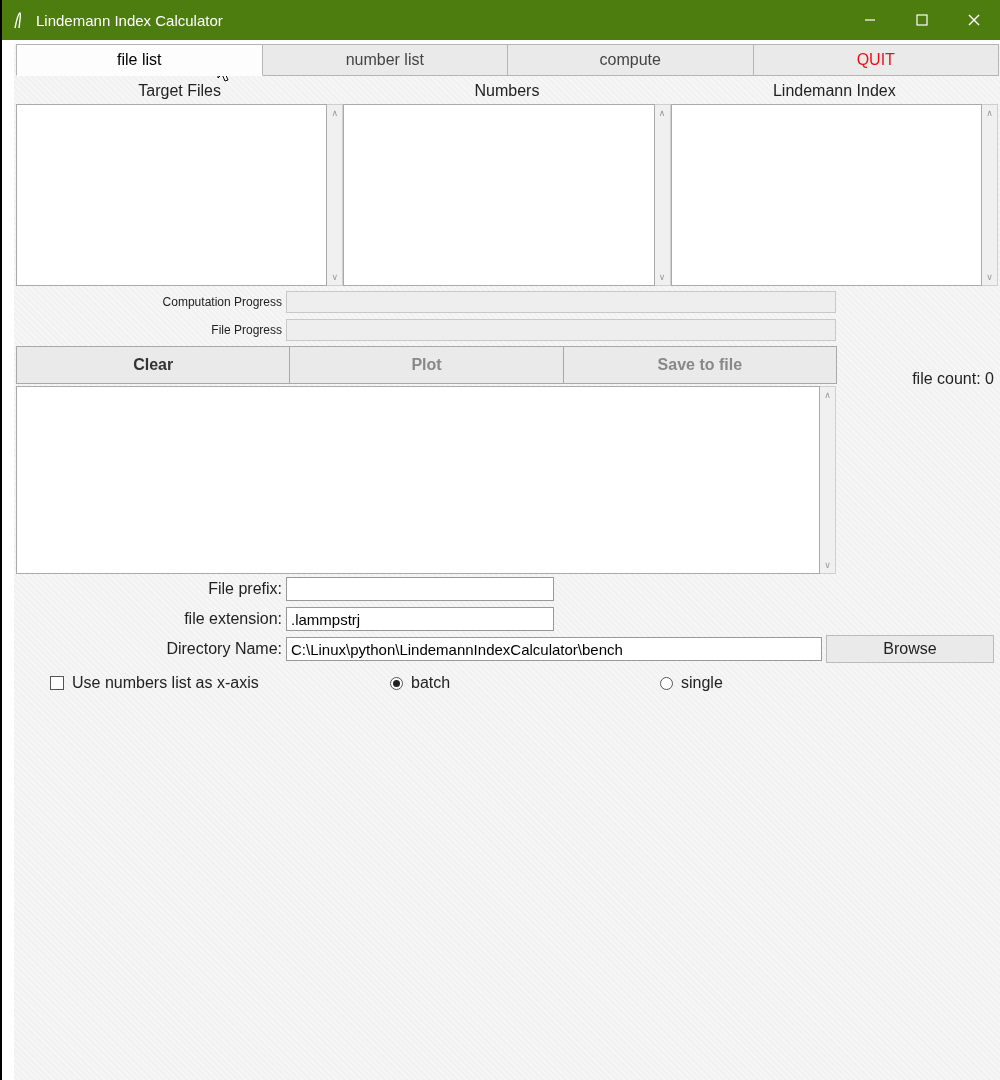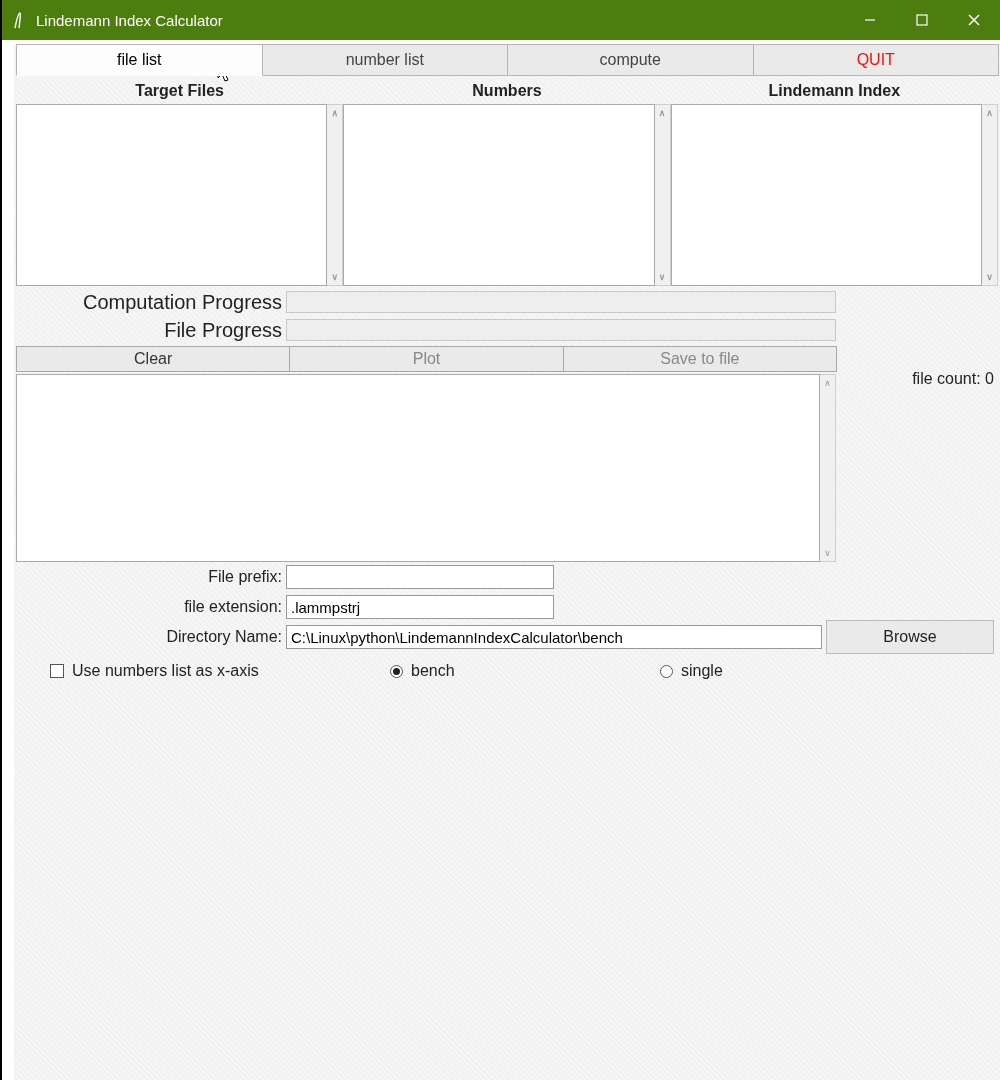--- a/index.html
+++ b/index.html
@@ -70,21 +70,20 @@
     background: #fdfdfd;
     color: #000;
     border-bottom: 1px solid #fdfdfd;
     z-index: 2;
   }
   .tab-btn.quit { color: #e11; }
   .three-cols {
     display: flex;
     padding: 2px;
     gap: 0;
-    font-weight: bold;
   }
   .col {
     flex: 1;
     display: flex;
     flex-direction: column;
   }
   .col-label {
     text-align: center;
     font-size: 16px;
     color: #222;
@@ -118,21 +117,21 @@
   }
   .progress-row {
     display: flex;
     align-items: center;
     height: 28px;
   }
   .progress-label {
     width: 270px;
     text-align: right;
     padding-right: 4px;
-    font-size: 20px;
+    font-size: 12px;
     color: #222;
   }
   .progress-bar {
     flex: 1;
     height: 22px;
     background: #eee;
     border: 1px solid #c8c8c8;
   }
   .file-count {
     position: absolute;
@@ -141,29 +140,30 @@
     font-size: 16px;
     color: #222;
   }
   .btn-row {
     display: flex;
     padding: 2px 164px 2px 2px;
     gap: 0;
   }
   .wide-btn {
     flex: 1;
-    height: 26px;
+    height: 38px;
     border: 1px solid #a8a8a8;
     background: #eaeaea;
     display: flex;
     align-items: center;
     justify-content: center;
     font-size: 16px;
     color: #333;
     margin-right: -1px;
+    font-weight: bold;
   }
   .wide-btn.disabled { color: #888; }
   .log-label {
     text-align: center;
     font-size: 16px;
     color: #222;
     padding: 6px 0 2px 0;
   }
   .log-wrap {
     display: flex;
@@ -195,21 +195,21 @@
     font-size: 15px;
     padding: 0 4px;
     font-family: inherit;
   }
   .short-input { width: 268px; }
   .long-input { width: 536px; }
   .browse-btn {
     flex: 1;
     margin-left: 4px;
     margin-right: 4px;
-    height: 34px;
+    height: 28px;
     border: 1px solid #bbb;
     background: #eaeaea;
     display: flex;
     align-items: center;
     justify-content: center;
     font-size: 16px;
     color: #222;
   }
   .options-row {
     display: flex;
@@ -373,21 +373,21 @@
     <div class="browse-btn">Browse</div>
   </div>
 
   <div class="options-row">
     <div class="checkbox-wrap">
       <span class="chk"></span>
       <span>Use numbers list as x-axis</span>
     </div>
     <div class="radio-wrap">
       <span class="radio selected"></span>
-      <span>bench</span>
+      <span>batch</span>
     </div>
     <div class="radio-wrap">
       <span class="radio"></span>
       <span>single</span>
     </div>
   </div>
 
   <div class="cursor">
     <svg width="18" height="22" viewBox="0 0 18 22">
       <path d="M1 1 L1 16 L5 12 L8 19 L11 18 L8 11 L14 11 Z" fill="#fff" stroke="#000" stroke-width="1"></path>

